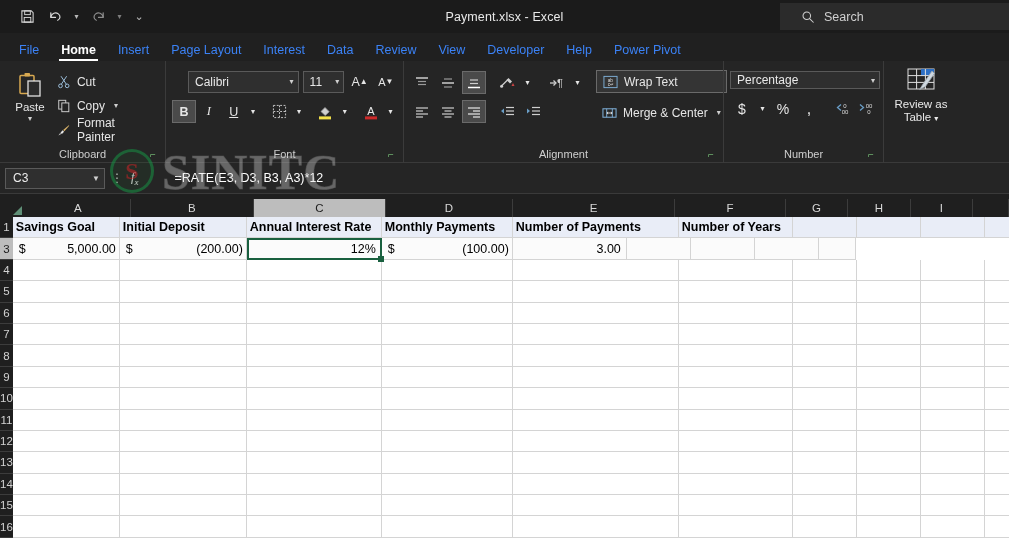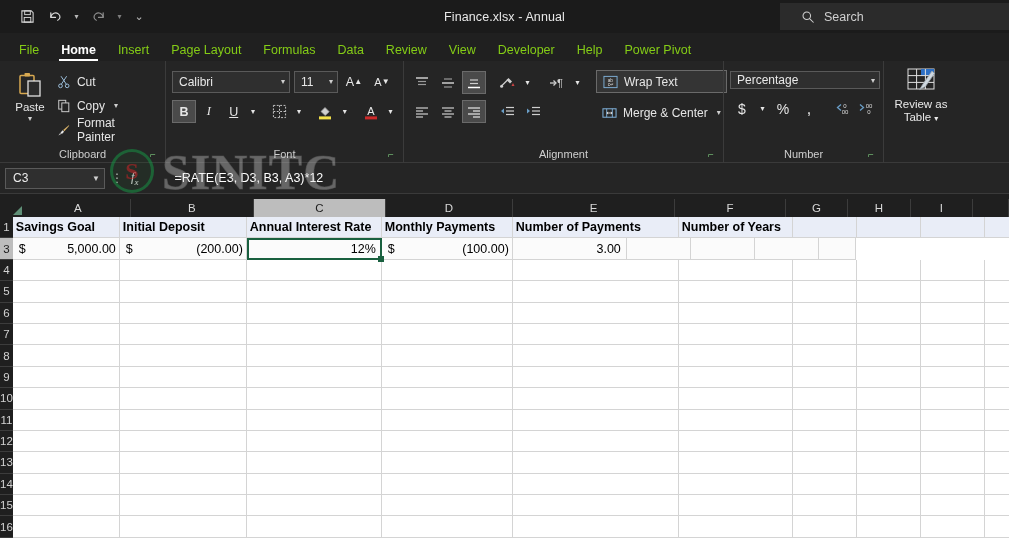--- a/index.html
+++ b/index.html
@@ -37,21 +37,21 @@
   }
   .searchbox .lbl { color: #cfcfcf; font-size: 12.5px; }
 
   
   .tabs {
     height: 28px; background: #202020;
     display: flex; align-items: flex-end; padding-left: 8px;
   }
   .tab {
     position: relative; padding: 0 11px 5px 11px;
-    color: #84cc16; font-size: 12.5px; line-height: 1;
+    color: #3b82f6; font-size: 12.5px; line-height: 1;
   }
   .tab.active { font-weight: bold; color: #ffffff; }
   .tab.active::after {
     content: ""; position: absolute; left: 9px; right: 9px; bottom: 0;
     height: 2px; background: #ffffff;
   }
 
   
   .ribbon {
     height: 102px; background: #252525; position: relative;
@@ -79,21 +79,21 @@
   .paste-caret { color: #cfcfcf; font-size: 8px; line-height: 8px; margin-top: 2px; }
   .clip-items { display: flex; flex-direction: column; padding-top: 5px; gap: 3px; }
   .clip-item {
     display: flex; align-items: center; gap: 6px;
     color: #e6e6e6; font-size: 12px; height: 21px; padding: 0 3px;
   }
   .mini-caret { color: #cfcfcf; font-size: 8px; margin-left: 3px; }
 
   
   .g-font { width: 238px; }
-  .font-row1 { display: flex; align-items: center; gap: 4px; padding-top: 4px; }
+  .font-row1 { display: flex; align-items: center; gap: 4px; padding-top: 4px; margin-left: 16px; }
   .combo {
     background: #2f2f2f; border: 1px solid #5a5a5a; height: 22px;
     display: flex; align-items: center; padding: 0 4px 0 6px;
     color: #e8e8e8; font-size: 12px; justify-content: space-between;
   }
   .combo .cv { white-space: nowrap; overflow: hidden; }
   .combo .cc { color: #cfcfcf; font-size: 8px; padding-left: 6px; }
   .font-name { width: 118px; }
   .font-size { width: 44px; }
   .iconbtn {
@@ -241,38 +241,38 @@
       <div class="qat-caret">▾</div>
       <div class="qat-btn">
         <svg width="17" height="15" viewBox="0 0 18 16">
             <path d="M14 8.5C13 4.5 9 3 6 5.2c-2.6 1.9-2.3 5.6.6 6.8" fill="none" stroke="#8c8c8c" stroke-width="1.3" stroke-linecap="round"></path>
             <path d="M14 4v5H9" fill="none" stroke="#8c8c8c" stroke-width="1.3" stroke-linecap="round" stroke-linejoin="round"></path>
           </svg>
       </div>
       <div class="qat-caret" style="color:#7d7d7d">▾</div>
       <div class="qat-caret" style="width:22px;font-size:11px;">⌄</div>
     </div>
-    <div class="title-text">Finance.xlsx  -  Annual</div>
+    <div class="title-text">Payment.xlsx  -  Excel</div>
     <div class="searchbox">
       <span>
         <svg width="14" height="14" viewBox="0 0 16 16">
             <circle cx="6.6" cy="6.6" r="4.3" fill="none" stroke="#cfcfcf" stroke-width="1.2"></circle>
             <line x1="9.8" y1="9.8" x2="14" y2="14" stroke="#cfcfcf" stroke-width="1.2" stroke-linecap="round"></line>
           </svg>
       </span>
       <span class="lbl">Search</span>
     </div>
   </div>
 
   <div class="tabs">
     <div class="tab">File</div>
     <div class="tab active">Home</div>
     <div class="tab">Insert</div>
     <div class="tab">Page Layout</div>
-    <div class="tab">Formulas</div>
+    <div class="tab">Interest</div>
     <div class="tab">Data</div>
     <div class="tab">Review</div>
     <div class="tab">View</div>
     <div class="tab">Developer</div>
     <div class="tab">Help</div>
     <div class="tab">Power Pivot</div>
   </div>
 
   <div class="ribbon">
 

